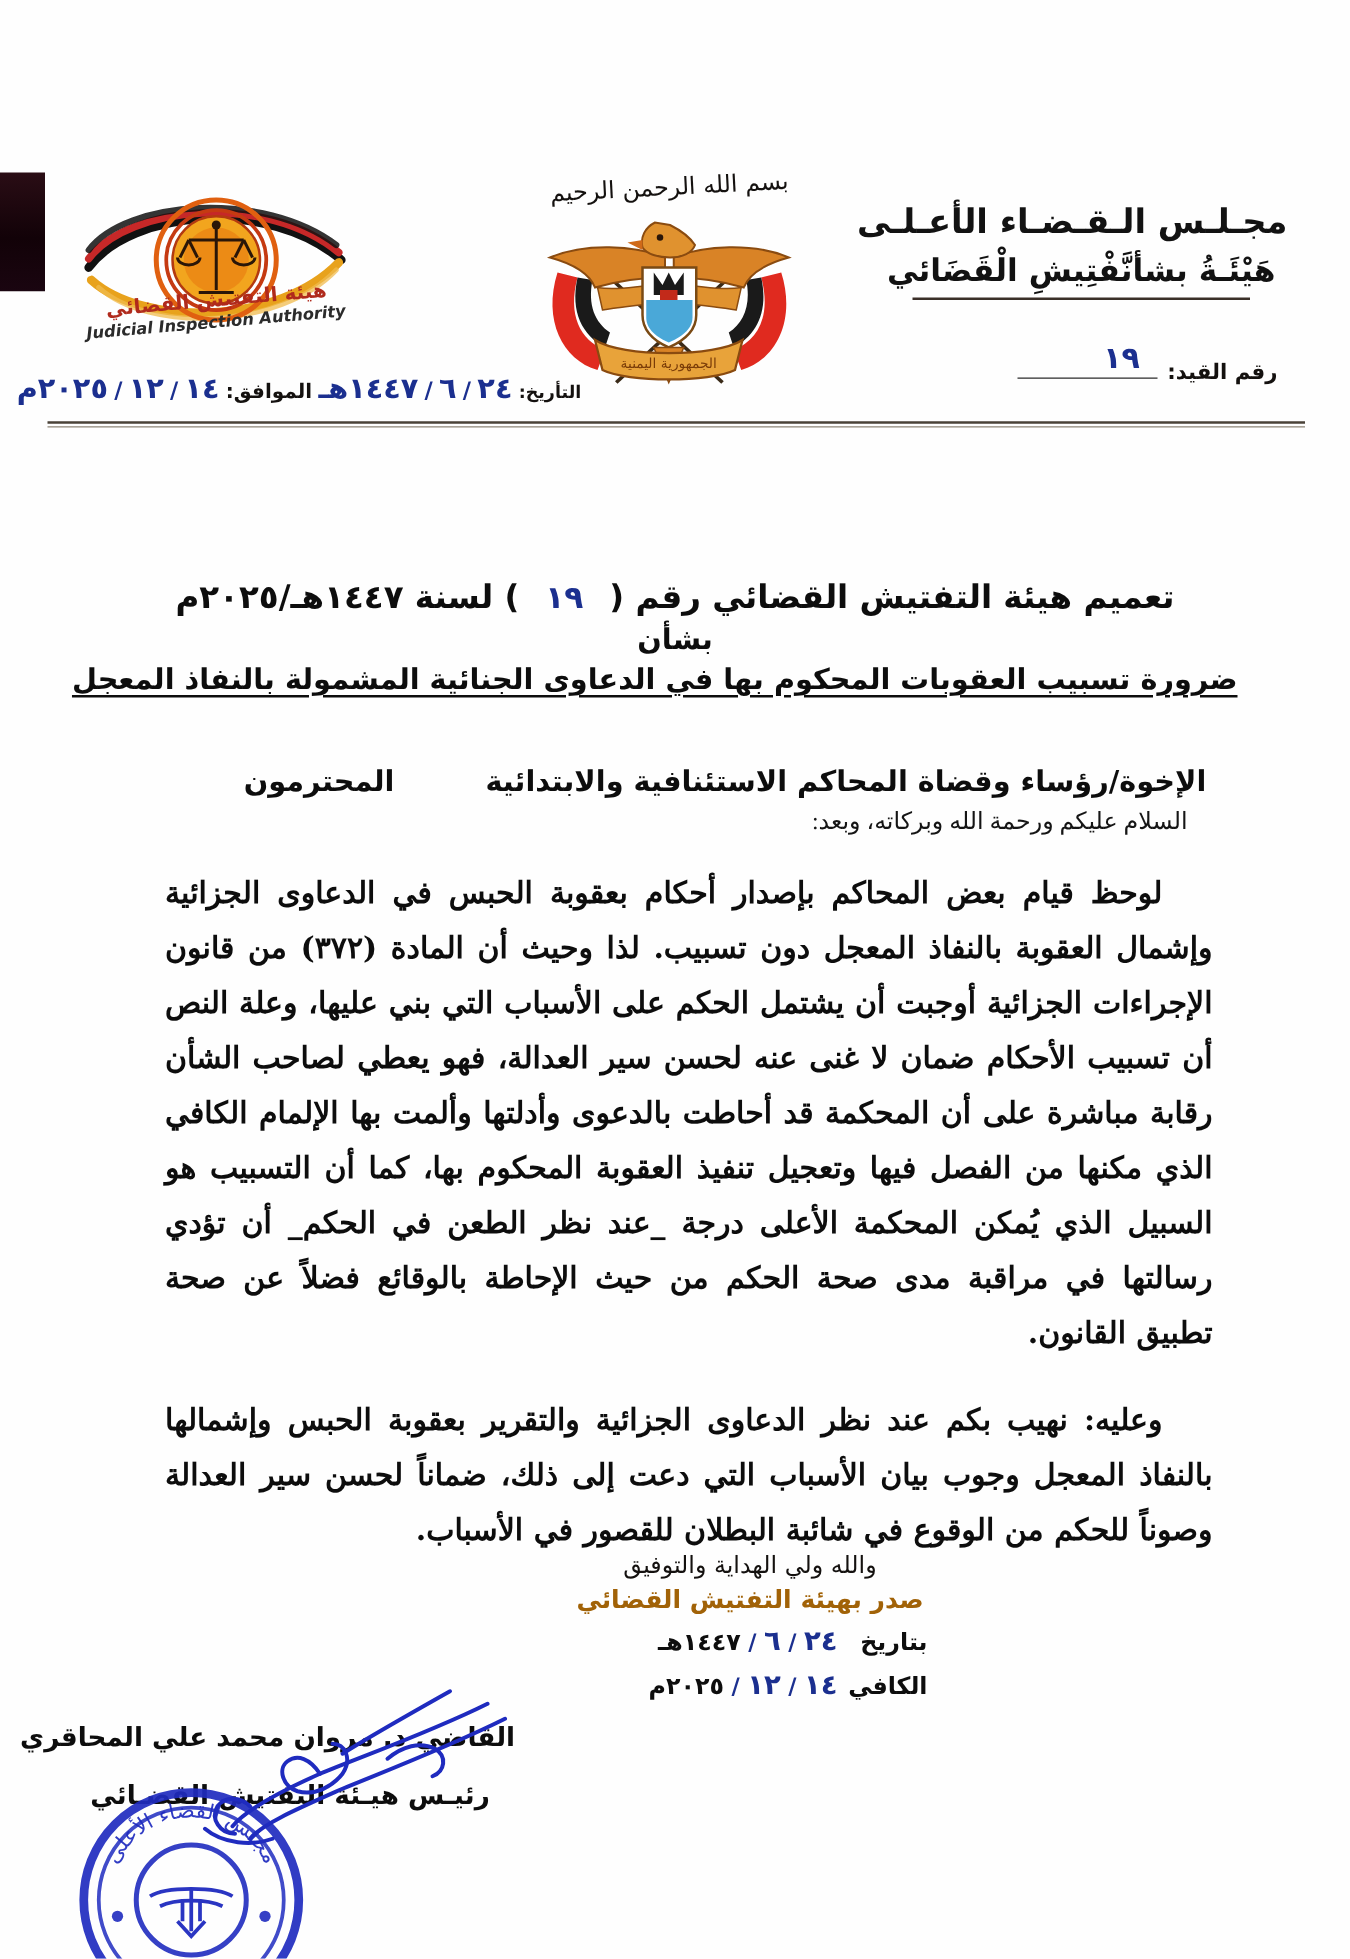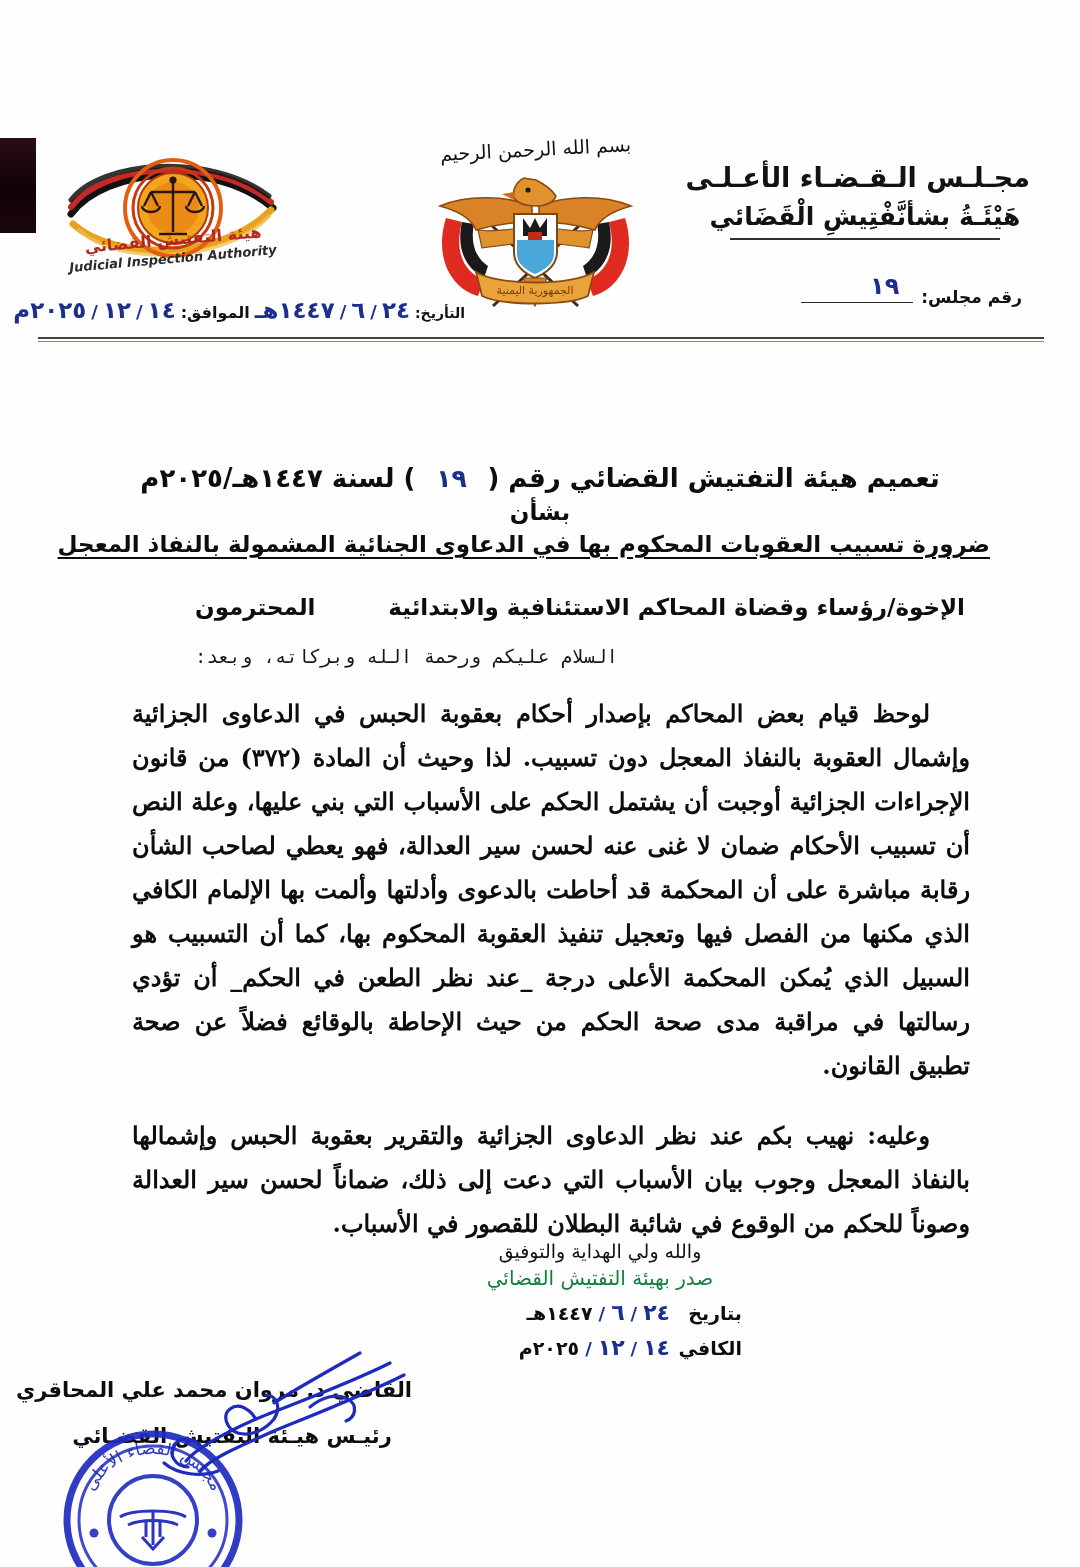--- a/index.html
+++ b/index.html
@@ -246,36 +246,37 @@
     width: 770px;
     direction: rtl;
     display: flex;
     justify-content: space-between;
     align-items: baseline;
   }
   .addressee-main {
     font-size: 23px;
     font-weight: bold;
     color: #0d0d0d;
+    margin-top: 19px;
   }
   .addressee-honor {
     font-size: 23px;
     font-weight: bold;
     color: #0d0d0d;
   }
   .greeting {
     position: absolute;
-    left: 195px;
+    left: 180px;
     top: 645px;
     width: 770px;
-    text-align: left;
+    text-align: right;
     direction: rtl;
     font-size: 19px;
     color: #151515;
-    font-family: Liberation Mono, monospace;
+    font-family: Liberation Serif, serif;
   }
 
   
   .body-text {
     position: absolute;
     left: 132px;
     top: 692px;
     width: 838px;
     direction: rtl;
     text-align: justify;
@@ -297,22 +298,22 @@
     text-align: center;
     direction: rtl;
   }
   .closing .dua {
     font-size: 19px;
     color: #14110f;
     font-family: "DejaVu Serif", serif;
   }
   .closing .issued {
     font-size: 20px;
-    font-weight: normal;
-    color: #15803d;
+    font-weight: bold;
+    color: #a16207;
     margin-top: 4px;
   }
   .closing-date {
     margin-top: 10px;
     direction: rtl;
     display: flex;
     justify-content: flex-start;
     align-items: baseline;
     gap: 6px;
     white-space: nowrap;
@@ -387,21 +388,21 @@
 
   <div class="header">
 
     <div class="org-title">
       <div class="line1">مجـلـس الـقـضـاء الأعـلـى</div>
       <div class="line2">هَيْئَـةُ بشأنَّفْتِيشِ الْقَضَائي</div>
       <div class="org-rule"></div>
     </div>
 
     <div class="reg-row">
-      <span class="reg-label">رقم مجلس:</span>
+      <span class="reg-label">رقم القيد:</span>
       <span class="reg-underline">
         <span class="reg-value">١٩</span>
       </span>
     </div>
   </div>
 
   <div class="logo-wrap">
     <svg width="240" height="135" viewBox="0 0 240 135">
 
       <path d="M16 62 C50 16 160 6 218 56" fill="none" stroke="#111111" stroke-width="7" stroke-linecap="round"></path>

